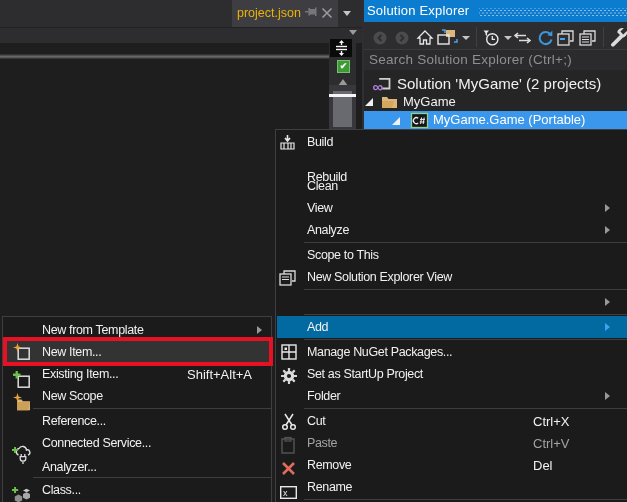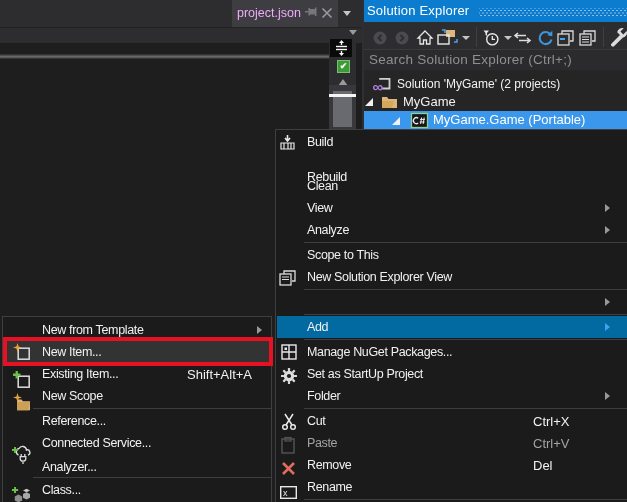--- a/index.html
+++ b/index.html
@@ -1,20 +1,20 @@
 <!DOCTYPE html>
 <html><head><meta charset="utf-8"><style>
 *{margin:0;padding:0;box-sizing:border-box}
 html,body{width:627px;height:502px;overflow:hidden;background:#1e1e1e;
   font-family:"Liberation Sans",sans-serif;}
 .abs{position:absolute}
 body{position:relative}
 
 #tabwell{left:0;top:0;width:364px;height:27px;background:#2d2d30}
-#tab{left:232px;top:0;width:106px;height:27px;background:#3e3e42;color:#f0abfc;
+#tab{left:232px;top:0;width:106px;height:27px;background:#3e3e42;color:#eab308;
   font-size:12.5px;line-height:27px;padding-left:5px}
 .pinicon{left:305px;top:7px}
 .xicon{left:321px;top:7px}
 #tablist{left:343px;top:11px;width:0;height:0;border-left:4.5px solid transparent;
   border-right:4.5px solid transparent;border-top:5px solid #c5c5c5}
 #breadcrumb{left:0;top:27px;width:364px;height:16px;background:#2d2d30;border-top:1px solid #222224}
 #bcarrow{left:349px;top:30px;width:0;height:0;border-left:4px solid transparent;
   border-right:4px solid transparent;border-top:5px solid #999}
 #splitband{left:0;top:54px;width:330px;height:5px;
   background:linear-gradient(#252525,#6e6e6e 55%,#262626)}
@@ -106,21 +106,21 @@
 <div class="abs" id="sbthumb"></div>
 <div class="abs" id="sbline"></div>
 <div class="abs" id="panelsep"></div>
 
 <div class="abs" id="sepanel"></div>
 <div class="abs" id="setitle">Solution Explorer</div>
 <div class="abs" id="sedots"></div>
 <div class="abs" id="setoolbar"></div>
 <div class="abs" id="sesearch">Search Solution Explorer (Ctrl+;)</div>
 
-<div class="abs trow" style="left:397px;top:75px;font-size:12px">Solution 'MyGame' (2 projects)</div>
+<div class="abs trow" style="left:397px;top:75px;font-size:15px">Solution 'MyGame' (2 projects)</div>
 <div class="abs trow" style="left:403px;top:93px">MyGame</div>
 <div class="abs" id="selrow"></div>
 <div class="abs trow" style="left:433px;top:111px;color:#fff">MyGame.Game (Portable)</div>
 <div class="abs expander" style="left:365px;top:98px"></div>
 <div class="abs expander" style="left:392px;top:117px"></div>
 
 <svg class="abs" style="left:375px;top:76px" width="17" height="16" viewBox="0 0 17 16">
   <path d="M4.2 2.8 h10.3 v9.7 h-7.3" fill="none" stroke="#cfcfcf" stroke-width="1.8"></path>
   <text x="-2.5" y="15.5" font-size="15" fill="#b07fe0" font-weight="bold" font-family="Liberation Sans">∞</text>
 </svg>

